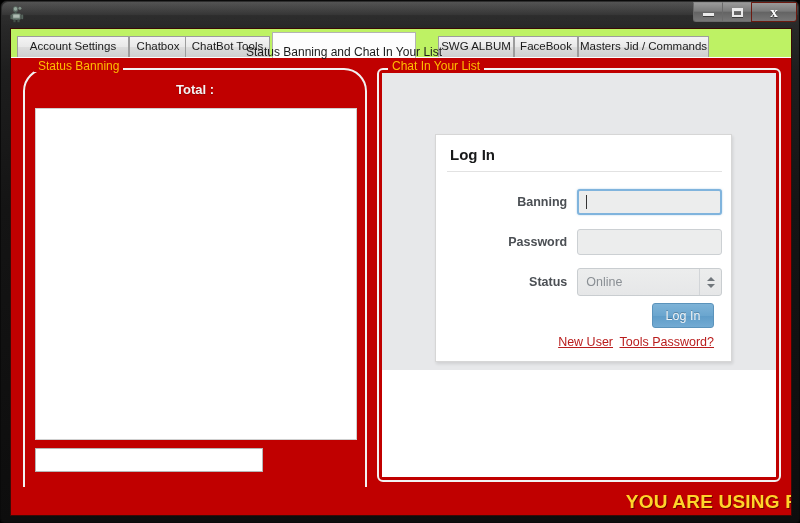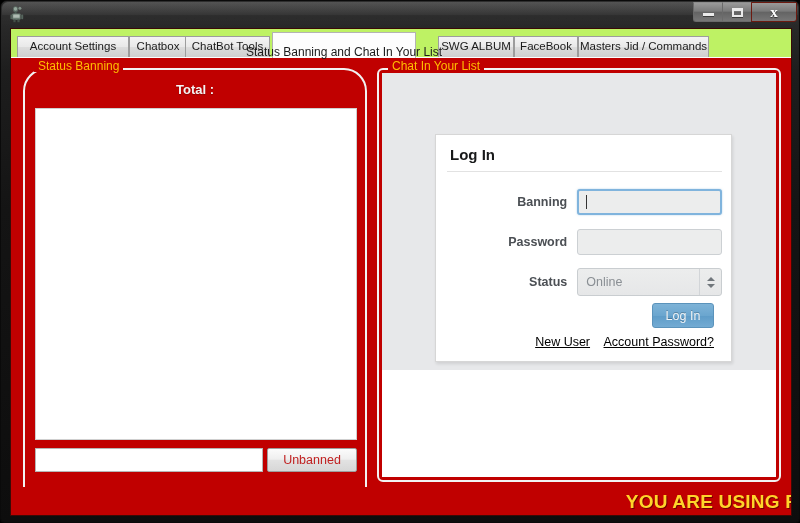--- a/index.html
+++ b/index.html
@@ -329,23 +329,23 @@
   #login-links {
     position: absolute;
     left: 11px; top: 200px;
     width: 275px;
     text-align: right;
     padding-right: 8px;
     font-size: 12.5px;
     color: #2a2c2e;
   }
   #login-links a {
-    color: #000000;
+    color: #b91c1c;
     text-decoration: underline;
-    margin-left: 10px;
+    margin-left: 3px;
     cursor: default;
   }
 
   
   #bottom-bar {
     position: absolute;
     left: 0; top: 429px;
     width: 782px; height: 31px;
     background: #c00000;
     overflow: hidden;
@@ -426,23 +426,20 @@
 
       <div class="groupbox" id="status-banning-group">
         <div class="gb-title">Status Banning</div>
 
         <div id="total-label">Total :</div>
 
         <div id="ban-list"></div>
 
         <div id="unban-row">
           <input id="unban-input" type="text" value="" style="">
-          <div id="unbanned-button">
-            <span>Unbanned</span>
-          </div>
         </div>
       </div>
 
       <div class="groupbox" id="chat-list-group">
         <div class="gb-title">Chat In Your List</div>
 
         <div id="browser-view">
           <div id="browser-gray"></div>
 
           <div id="login-card">
@@ -471,21 +468,21 @@
                 </span>
               </div>
             </div>
 
             <div id="login-button">
               <span>Log In</span>
             </div>
 
             <div id="login-links">
               <a href="#">New User</a>
-              <a href="#">Account Password?</a>
+              <a href="#">Tools Password?</a>
             </div>
           </div>
         </div>
       </div>
 
       <div id="bottom-bar">
         <div id="marquee-text">YOU ARE USING F</div>
       </div>
 
     </div>

